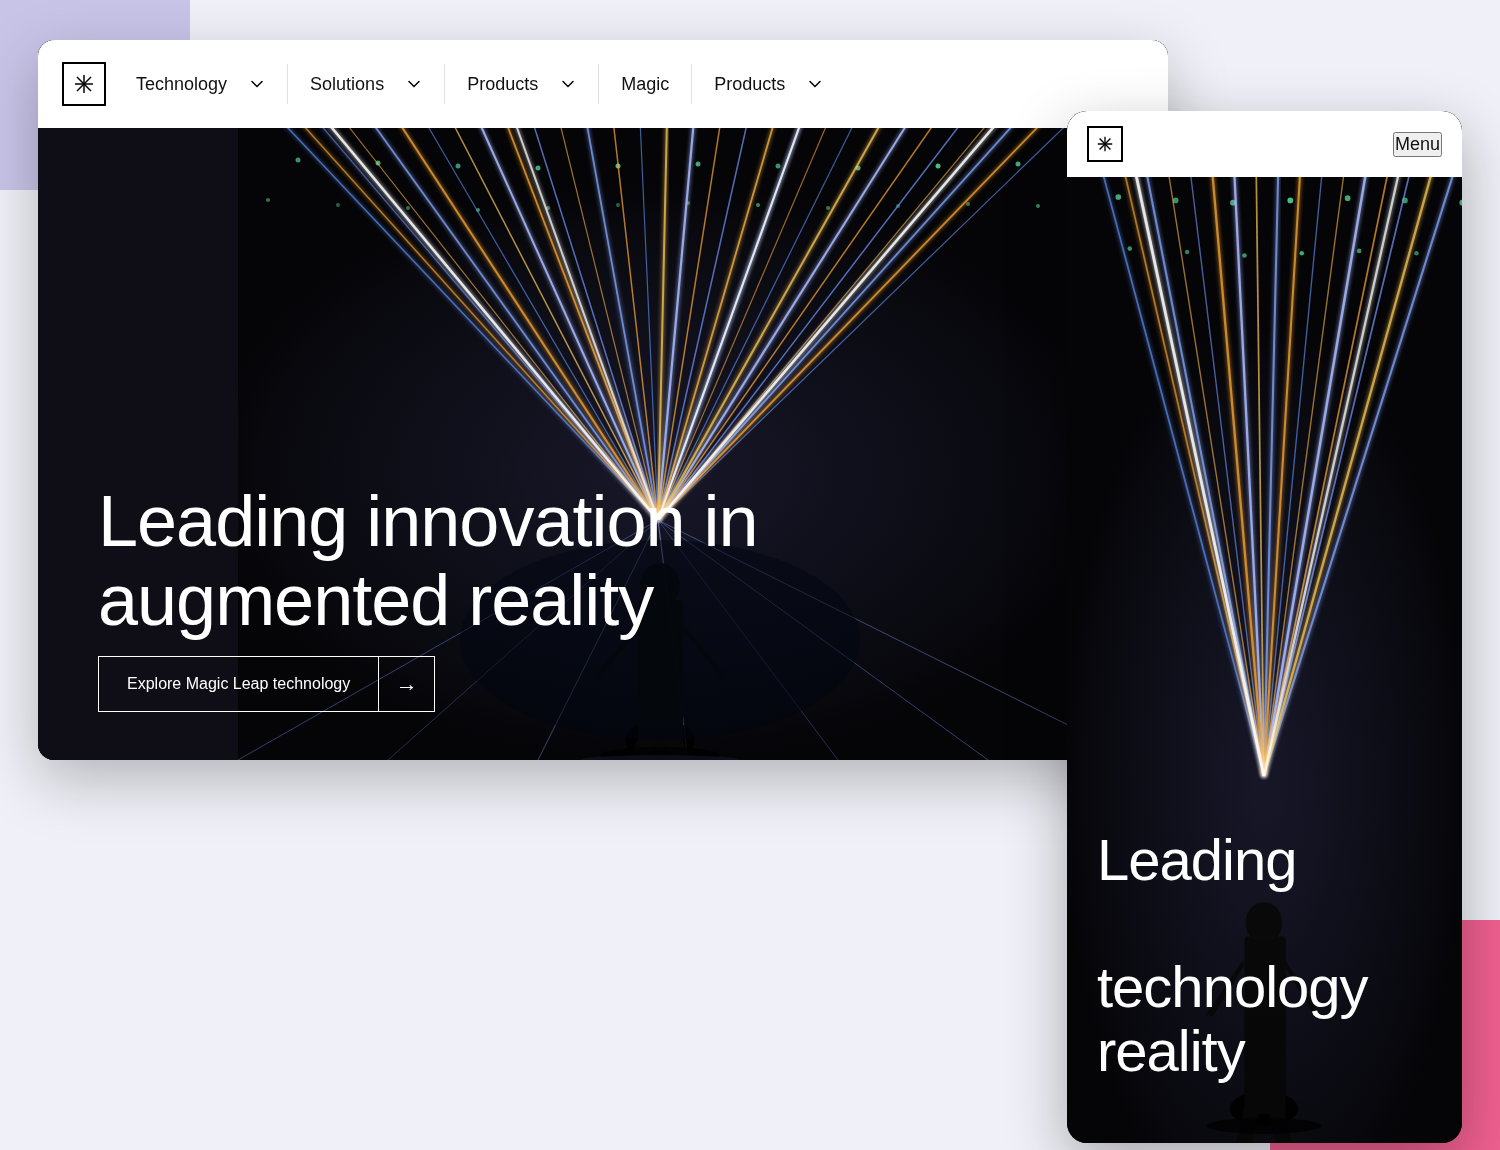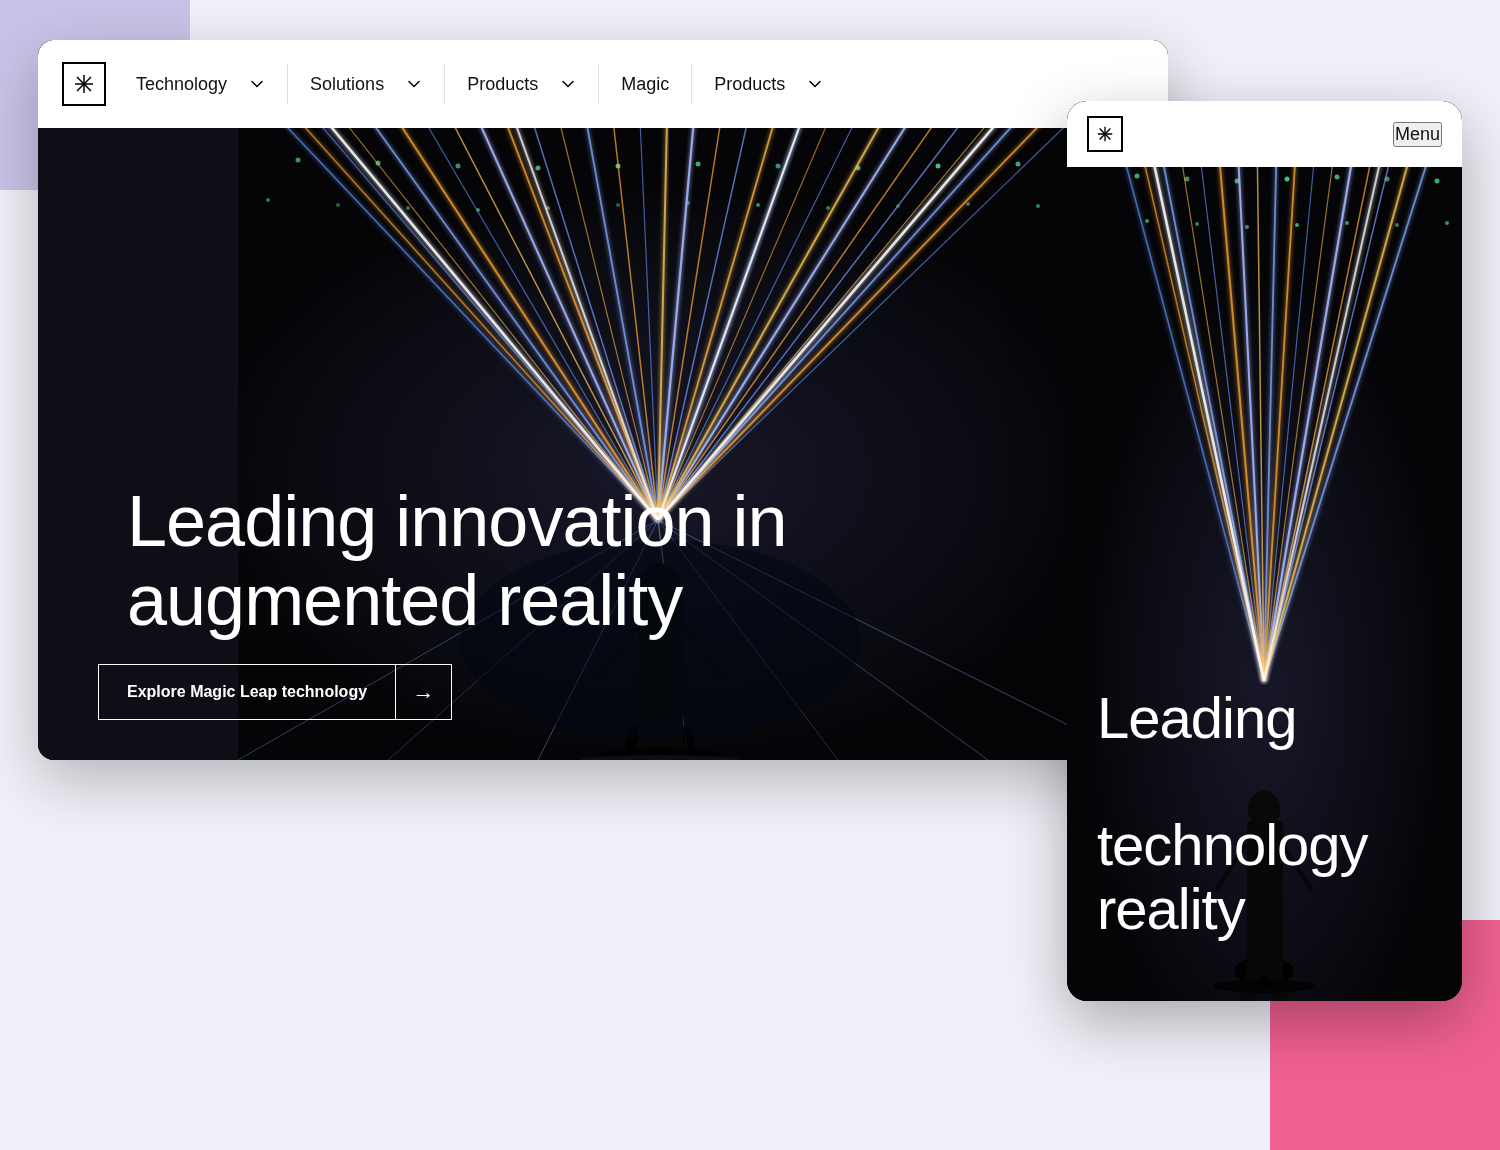--- a/index.html
+++ b/index.html
@@ -130,43 +130,41 @@
       width: 16px;
       height: 16px;
     }
 
     
     .desktop-hero-text {
       position: absolute;
       bottom: 120px;
       left: 60px;
       z-index: 10;
-      margin-left: 29px;
     }
 
     .desktop-hero-title {
       font-size: 72px;
       font-weight: 300;
       color: white;
       line-height: 1.1;
       max-width: 680px;
       letter-spacing: -1px;
     }
 
     
     .cta-button {
       position: absolute;
-      bottom: 40px;
+      bottom: 48px;
       left: 60px;
       display: flex;
       align-items: center;
       border: 1.5px solid white;
       z-index: 10;
       cursor: pointer;
-      font-weight: bold;
     }
 
     .cta-text {
       padding: 16px 28px;
       font-size: 16px;
       color: white;
       background: transparent;
     }
 
     .cta-arrow {
@@ -177,24 +175,24 @@
       display: flex;
       align-items: center;
       justify-content: center;
       color: white;
       font-size: 22px;
     }
 
     
     .mobile-card {
       position: absolute;
-      top: 101px;
+      top: 111px;
       right: 38px;
       width: 395px;
-      height: 900px;
+      height: 1032px;
       border-radius: 20px;
       overflow: hidden;
       box-shadow: 0 20px 60px rgba(0,0,0,0.3);
       z-index: 3;
     }
 
     .mobile-hero {
       width: 100%;
       height: 100%;
       background: linear-gradient(

